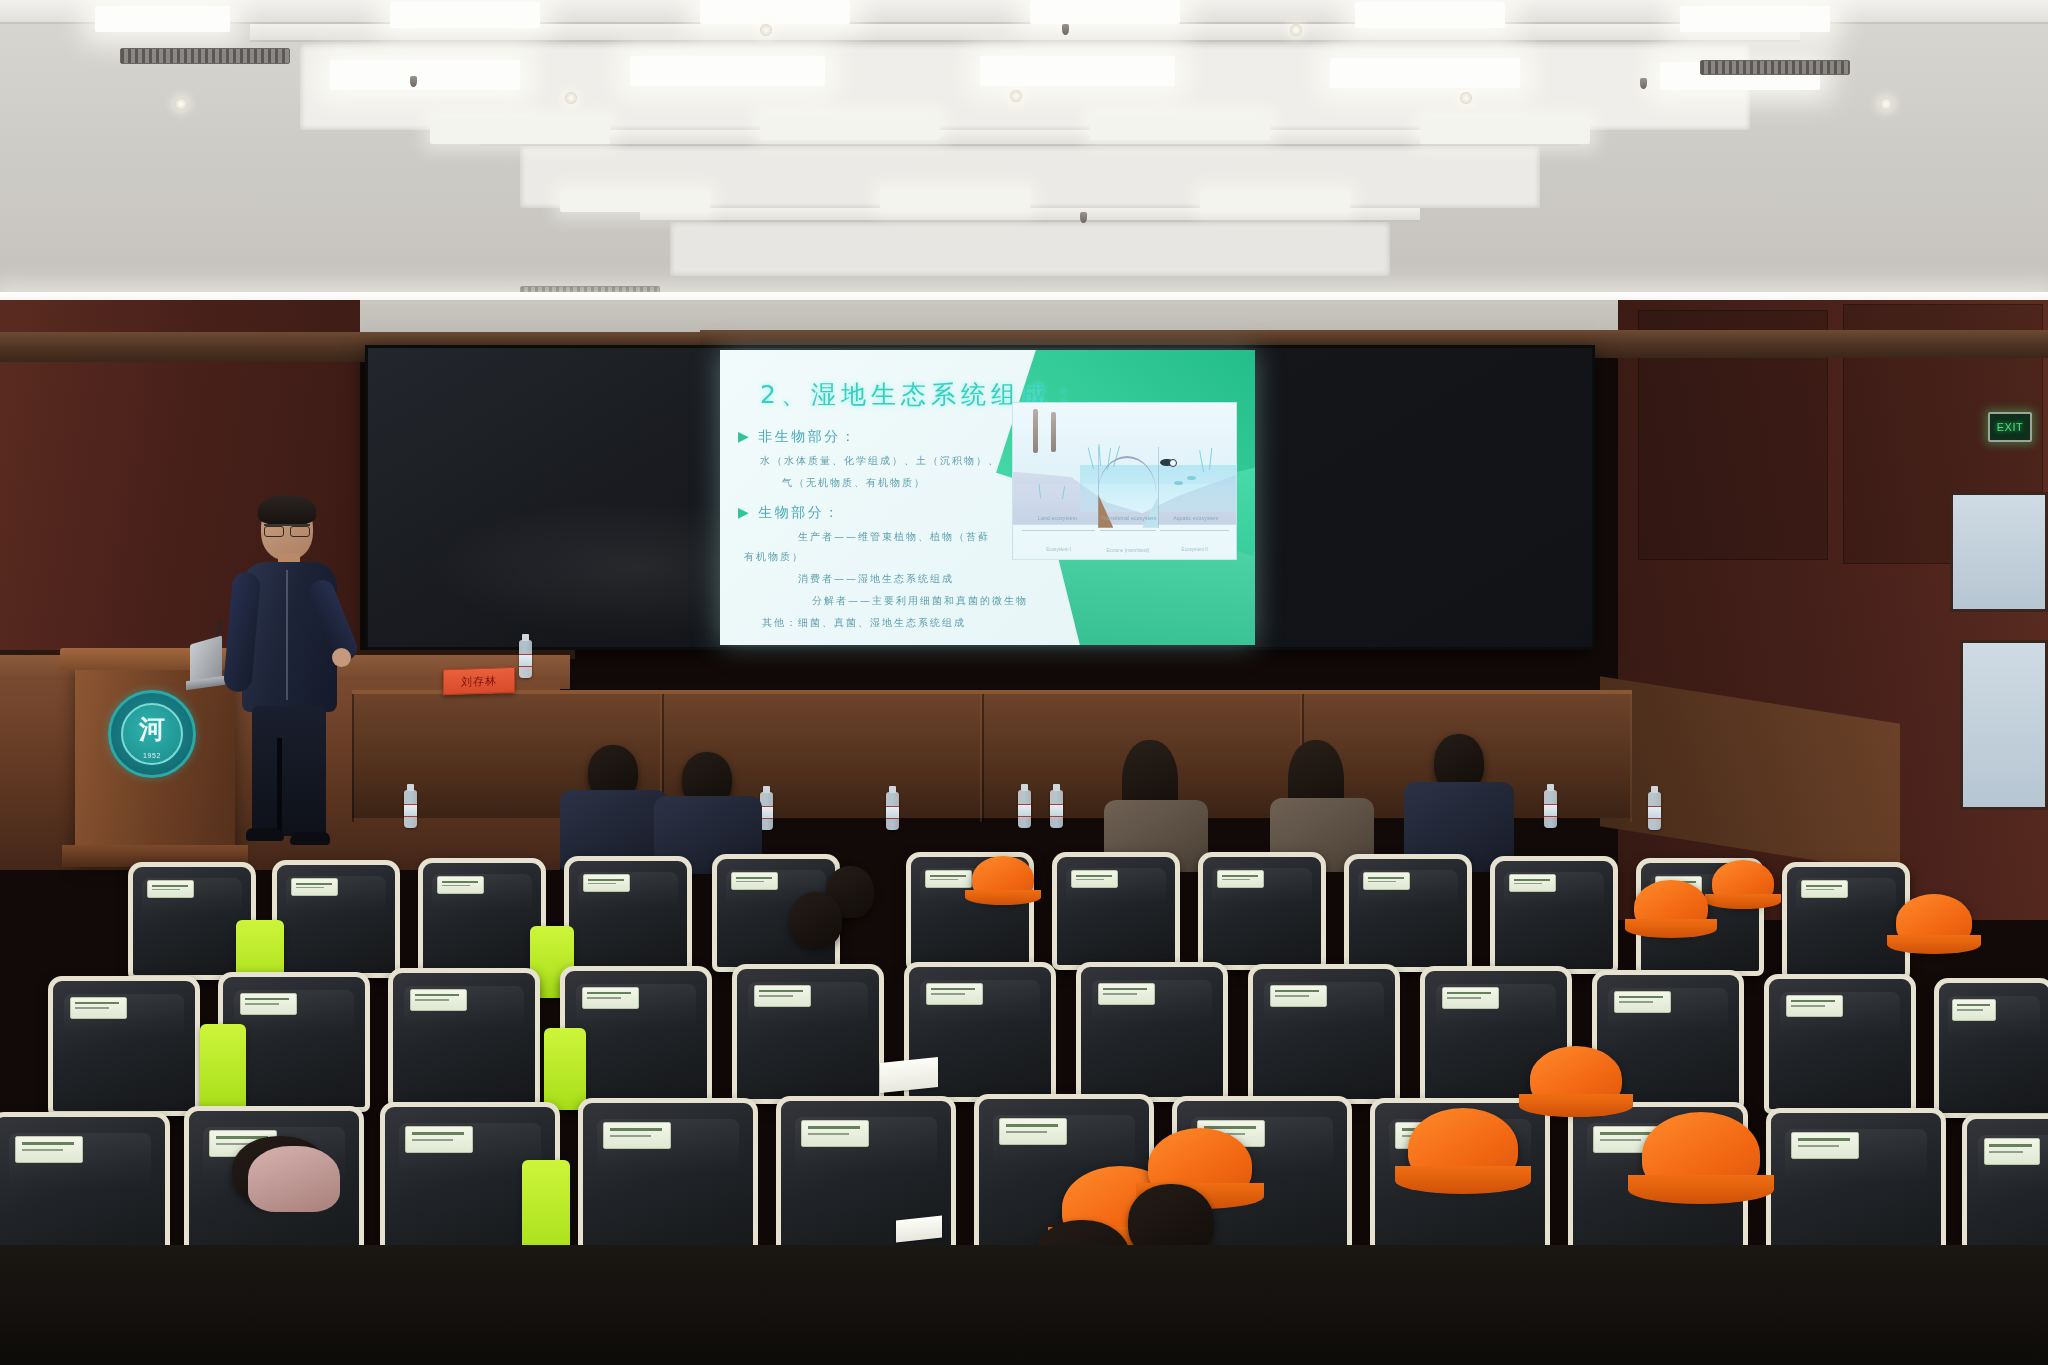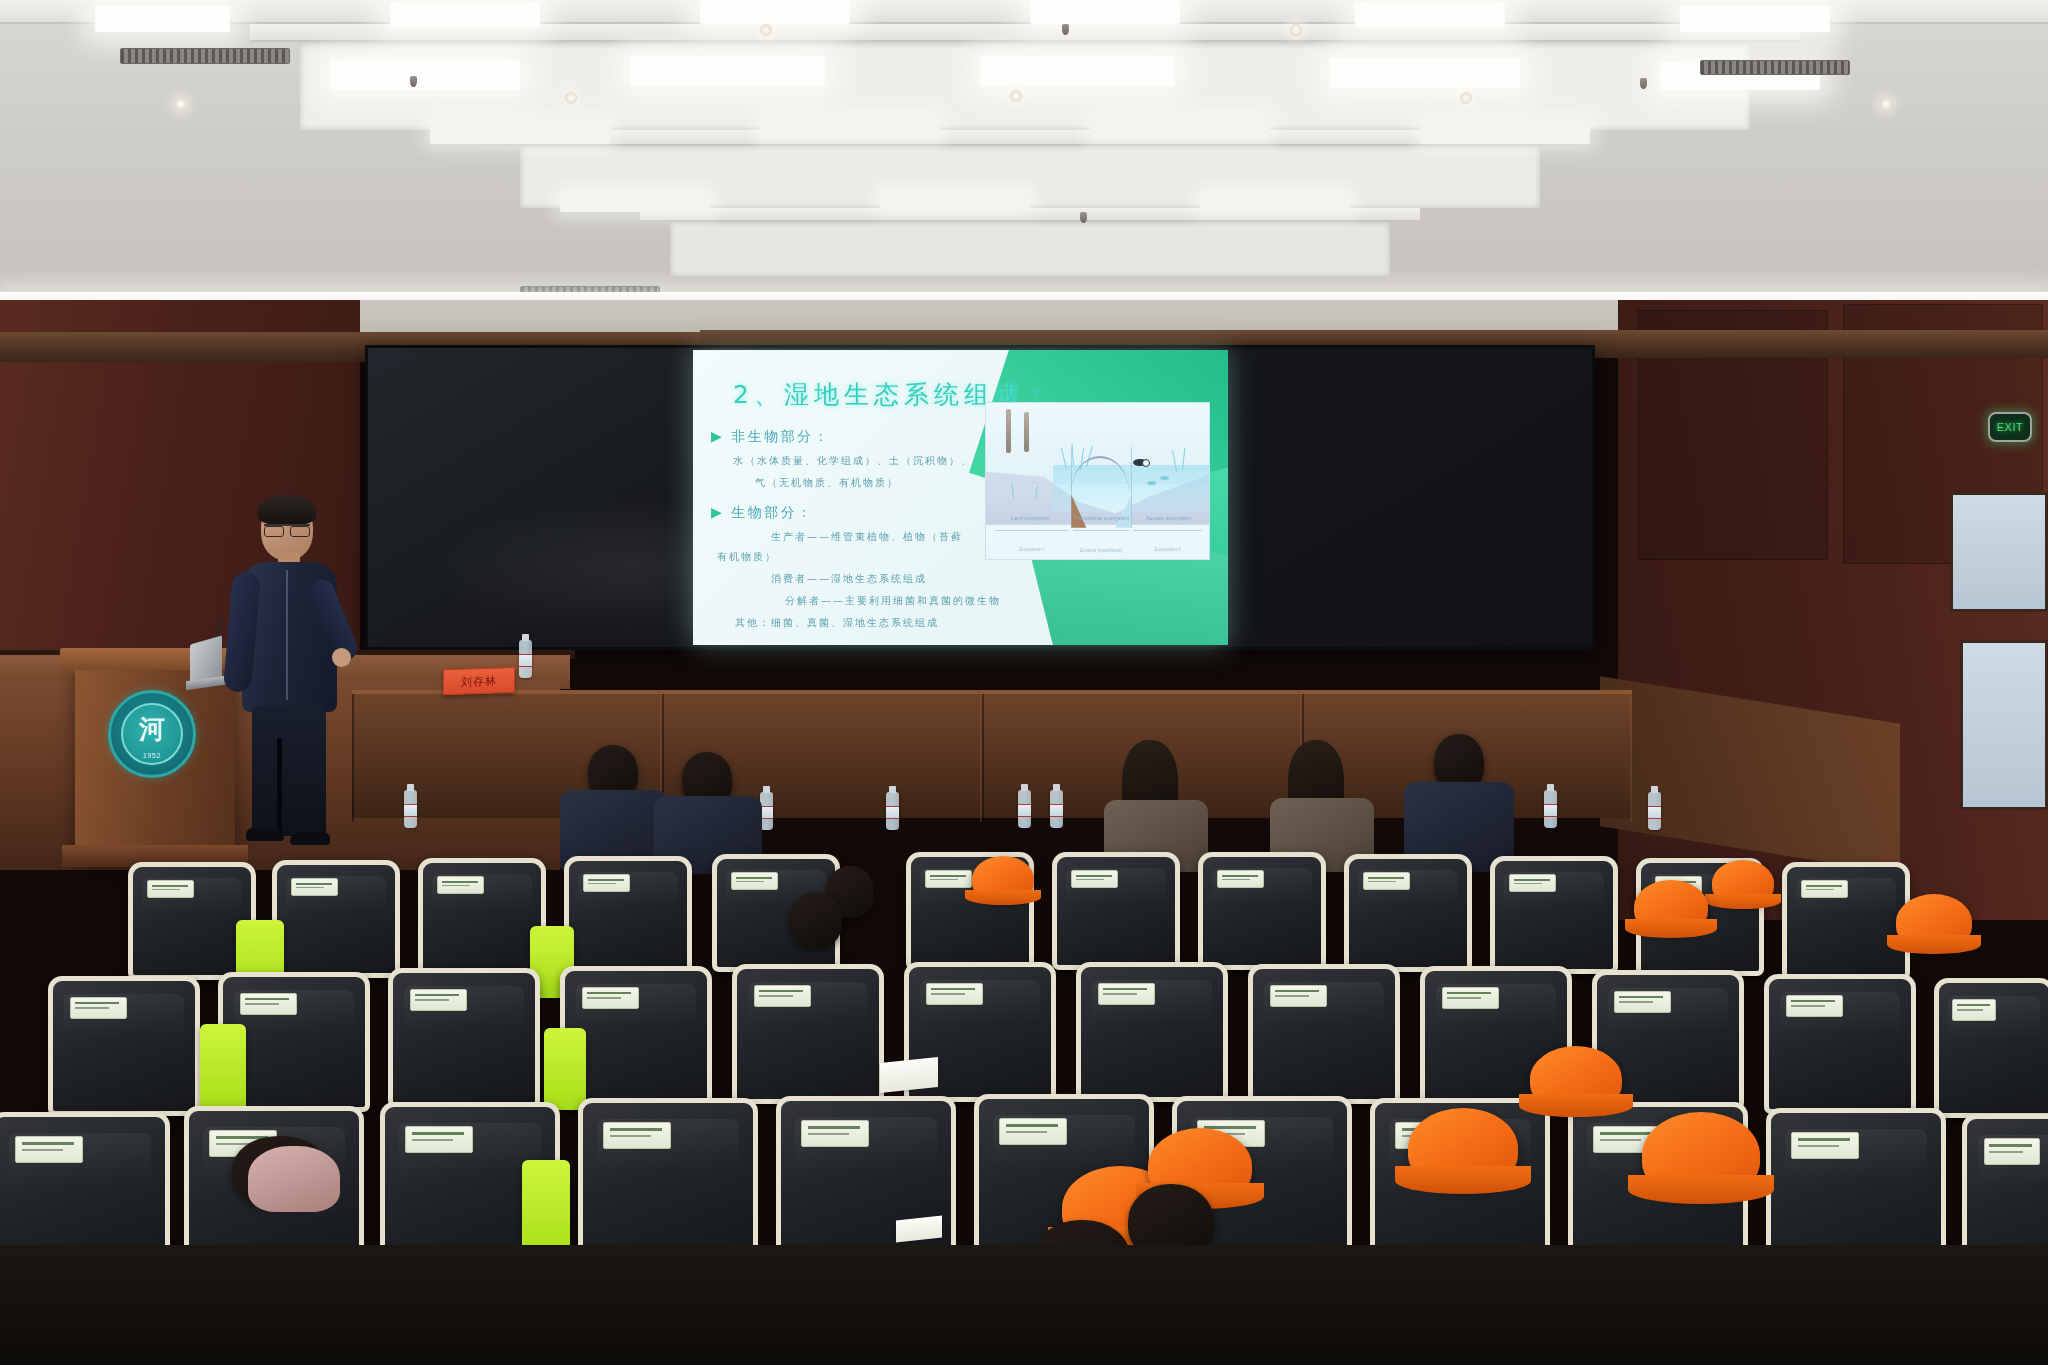--- a/index.html
+++ b/index.html
@@ -83,21 +83,21 @@
   .wall-right {
     position:absolute; right:0; top:300px; width:430px; height:620px;
     background:linear-gradient(260deg,#5d2d21 0%,#46201a 50%,#361913 100%);
   }
   .wall-right-panel {
     position:absolute; background:rgba(0,0,0,.16);
     border:1px solid rgba(0,0,0,.26);
   }
   .exit-sign {
     position:absolute; width:44px; height:30px;
-    background:#0d2f1b; border:2px solid #9fa39c; border-radius:8px;
+    background:#0d2f1b; border:2px solid #9fa39c; border-radius:2px;
     display:flex; align-items:center; justify-content:center;
     box-shadow:0 0 9px 3px rgba(60,220,120,.35);
   }
   .exit-sign span{
     color:#46e07a; font-size:11px; letter-spacing:.5px;
     text-shadow:0 0 5px #46e07a;
   }
   .side-screen {
     position:absolute; background:linear-gradient(#cfdbe4,#b6c6d2);
     border:3px solid #3a261c;
@@ -108,21 +108,21 @@
     position:absolute; left:365px; top:345px; width:1230px; height:305px;
     background:linear-gradient(150deg,#23262c 0%,#15171b 40%,#101215 100%);
     border:3px solid #0b0c0e;
     box-shadow:0 6px 20px rgba(0,0,0,.6);
   }
   .board-glow{
     position:absolute; left:60px; top:150px; width:420px; height:140px;
     background:radial-gradient(ellipse,rgba(255,255,255,.07),transparent 70%);
   }
   .slide {
-    position:absolute; left:693px; top:350px; width:535px; height:295px;
+    position:absolute; left:720px; top:350px; width:535px; height:295px;
     background:linear-gradient(135deg,#f2fbfb 0%,#eaf7f8 55%,#e4f4f6 100%);
     overflow:hidden;
     box-shadow:0 0 26px rgba(180,240,235,.35);
   }
   .slide-green-a{
     position:absolute; right:-40px; top:-60px; width:270px; height:230px;
     background:linear-gradient(200deg,#12b57f,#3ad6a0);
     transform:rotate(18deg); opacity:.95;
   }
   .slide-green-b{

